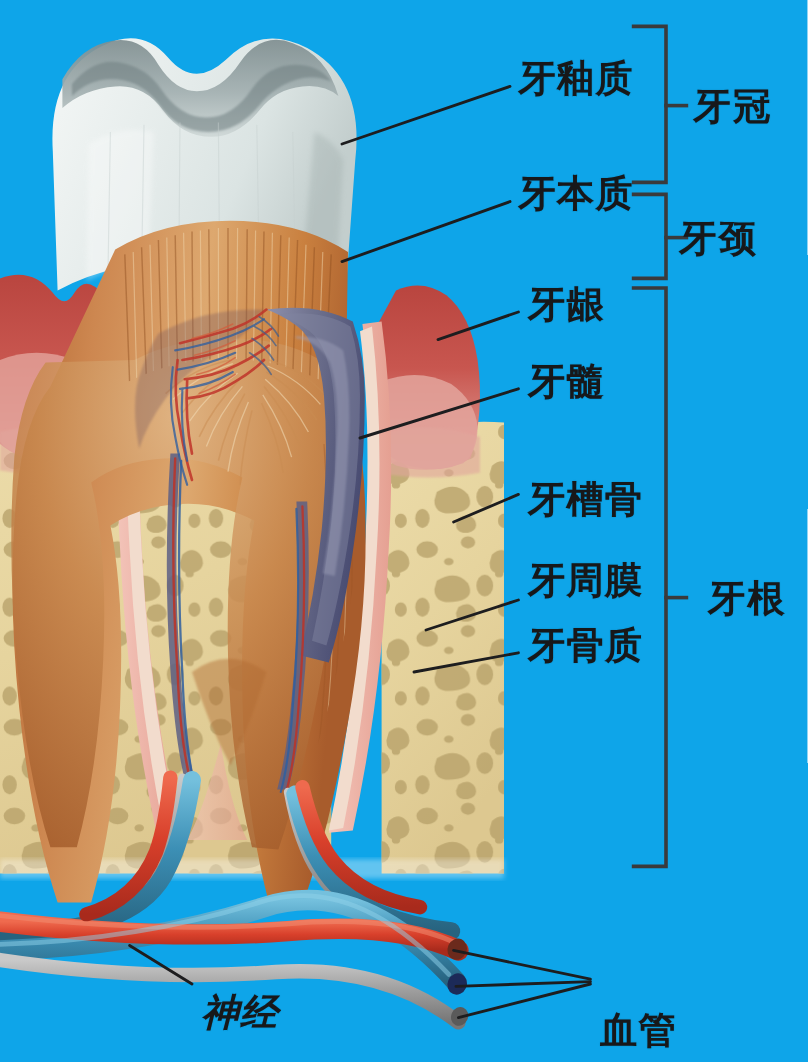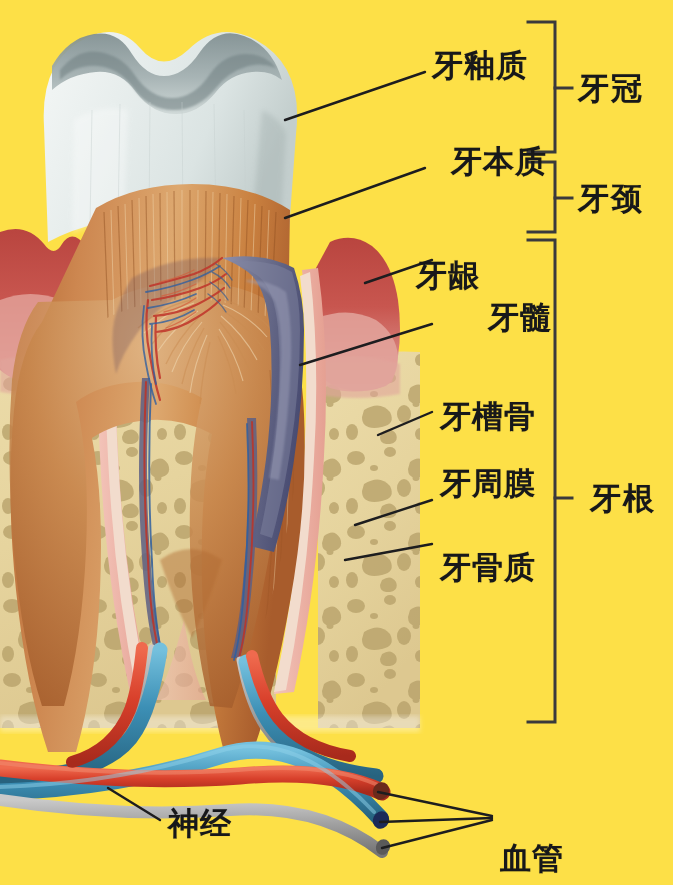--- a/index.html
+++ b/index.html
@@ -1,18 +1,18 @@
 <!DOCTYPE html>
 <html><head>
 <meta charset="utf-8">
 <style>
   html,body{margin:0;padding:0;background:#fff;}
   body{width:673px;height:885px;overflow:hidden;
        font-family:"Liberation Sans","DejaVu Sans",sans-serif;}
-  #stage{position:relative;width:673px;height:885px;background:#fde047;}
+  #stage{position:relative;width:673px;height:885px;background:#0ea5e9;}
   #art{position:absolute;left:0;top:0;width:673px;height:885px;}
   .lbl{position:absolute;color:#17181a;font-weight:700;font-size:31px;
        line-height:1;letter-spacing:1px;white-space:nowrap;
        text-shadow:0 0 1px rgba(0,0,0,.28);}
   .grp{position:absolute;color:#17181a;font-weight:700;font-size:31px;
        line-height:1;letter-spacing:2px;white-space:nowrap;
        text-shadow:0 0 1px rgba(0,0,0,.28);}
 </style>
 </head>
 <body>
@@ -369,29 +369,29 @@
         <line x1="555" y1="88" x2="572" y2="88"></line>
         <path d="M528 162 L555 162 L555 232 L528 232"></path>
         <line x1="555" y1="198" x2="572" y2="198"></line>
         <path d="M528 240 L555 240 L555 722 L528 722"></path>
         <line x1="555" y1="498" x2="572" y2="498"></line>
       </g>
   </svg>
 
   <div>
     <div class="lbl" id="lbl-enamel" style="left: 432px; top: 50px;">牙釉质</div>
-    <div class="lbl" id="lbl-dentin" style="left: 432px; top: 146px; margin-left: 19px;">牙本质</div>
-    <div class="lbl" id="lbl-gingiva" style="left: 416px; top: 238px; margin-top: 22px;">牙龈</div>
-    <div class="lbl" id="lbl-pulp" style="left: 440px; top: 302px; margin-left: 48px;">牙髓</div>
+    <div class="lbl" id="lbl-dentin" style="left: 432px; top: 146px;">牙本质</div>
+    <div class="lbl" id="lbl-gingiva" style="left: 440px; top: 238px;">牙龈</div>
+    <div class="lbl" id="lbl-pulp" style="left: 440px; top: 302px;">牙髓</div>
     <div class="lbl" id="lbl-alveolar" style="left: 440px; top: 390px; margin-top: 11px;">牙槽骨</div>
     <div class="lbl" id="lbl-periodontal" style="left: 440px; top: 468px;">牙周膜</div>
-    <div class="lbl" id="lbl-cementum" style="left: 440px; top: 552px;">牙骨质</div>
-    <div class="lbl" id="lbl-nerve" style="left: 168px; top: 808px;">神经</div>
+    <div class="lbl" id="lbl-cementum" style="left: 440px; top: 522px;">牙骨质</div>
+    <div class="lbl" id="lbl-nerve" style="left: 168px; top: 828px; font-style: italic;">神经</div>
     <div class="lbl" id="lbl-vessels" style="left: 500px; top: 843px;">血管</div>
   </div>
 
   <div>
     <div class="grp" id="grp-crown" style="left: 578px; top: 73px; text-align: center;">牙冠</div>
-    <div class="grp" id="grp-neck" style="left: 578px; top: 183px;">牙颈</div>
+    <div class="grp" id="grp-neck" style="left: 566px; top: 183px;">牙颈</div>
     <div class="grp" id="grp-root" style="left: 590px; top: 483px;">牙根</div>
   </div>
 
 </div>
 
 </body></html>

